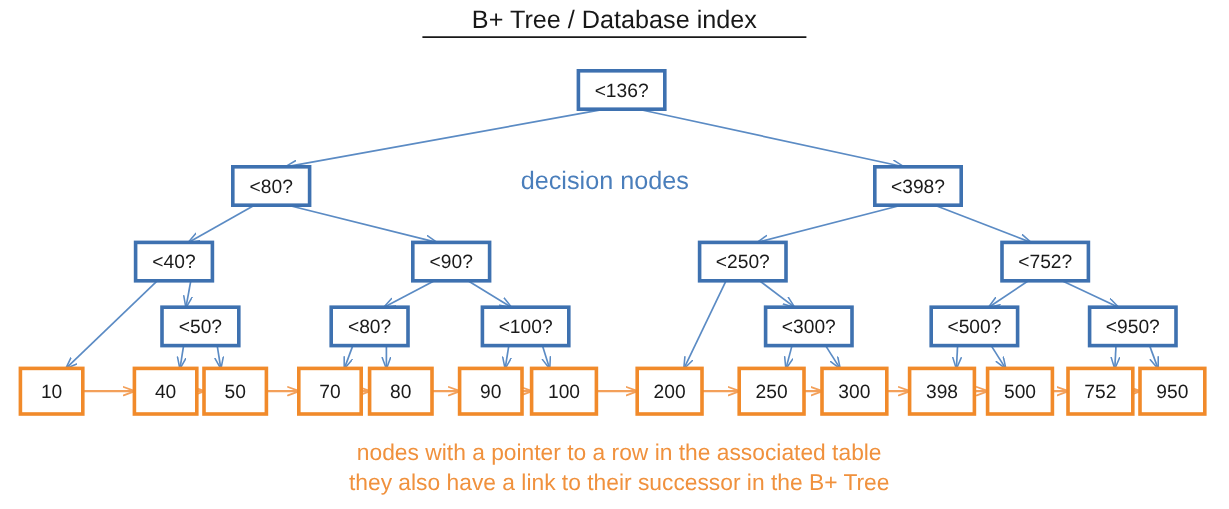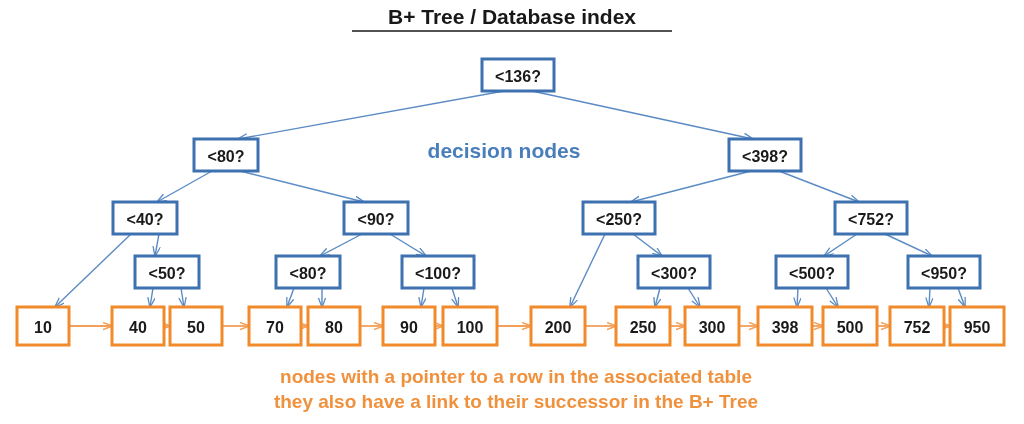--- a/index.html
+++ b/index.html
@@ -12,21 +12,20 @@
     width: 1024px;
     height: 424px;
     font-family: "Liberation Sans", sans-serif;
     overflow: hidden;
     position: relative;
   }
   #diagram-root {
     position: relative;
     width: 824px;
     height: 424px;
-    font-weight: bold;
   }
   svg#tree-canvas {
     position: absolute;
     left: 0;
     top: 0;
     width: 1024px;
     height: 424px;
     display: block;
   }
   .title-text {

